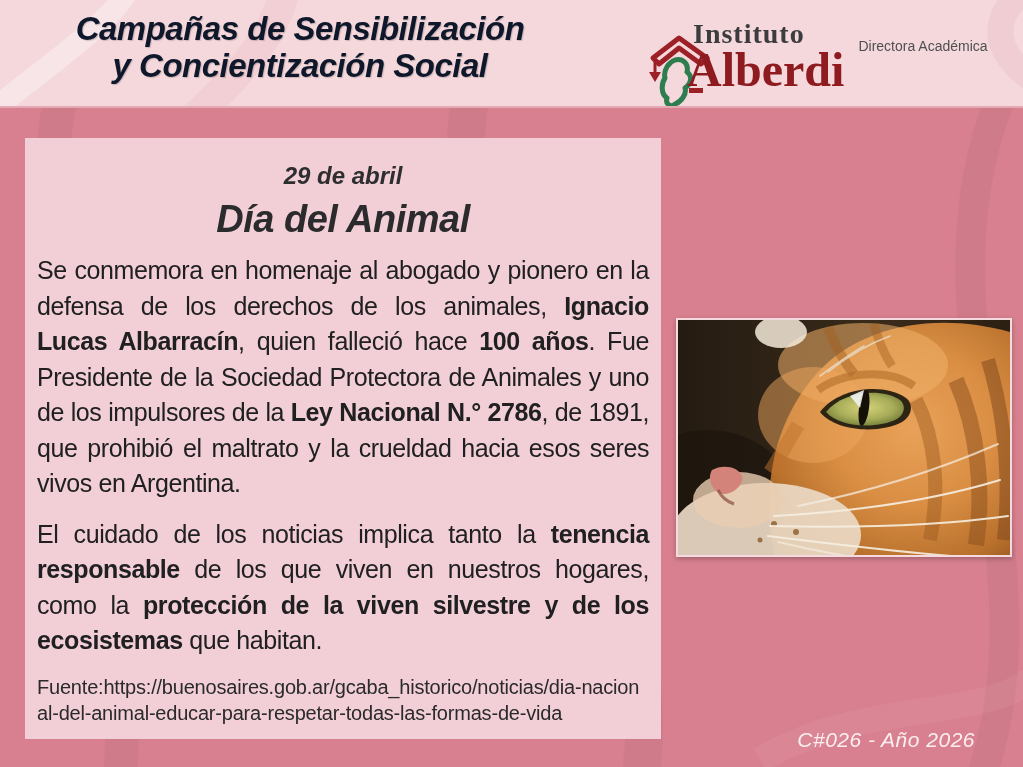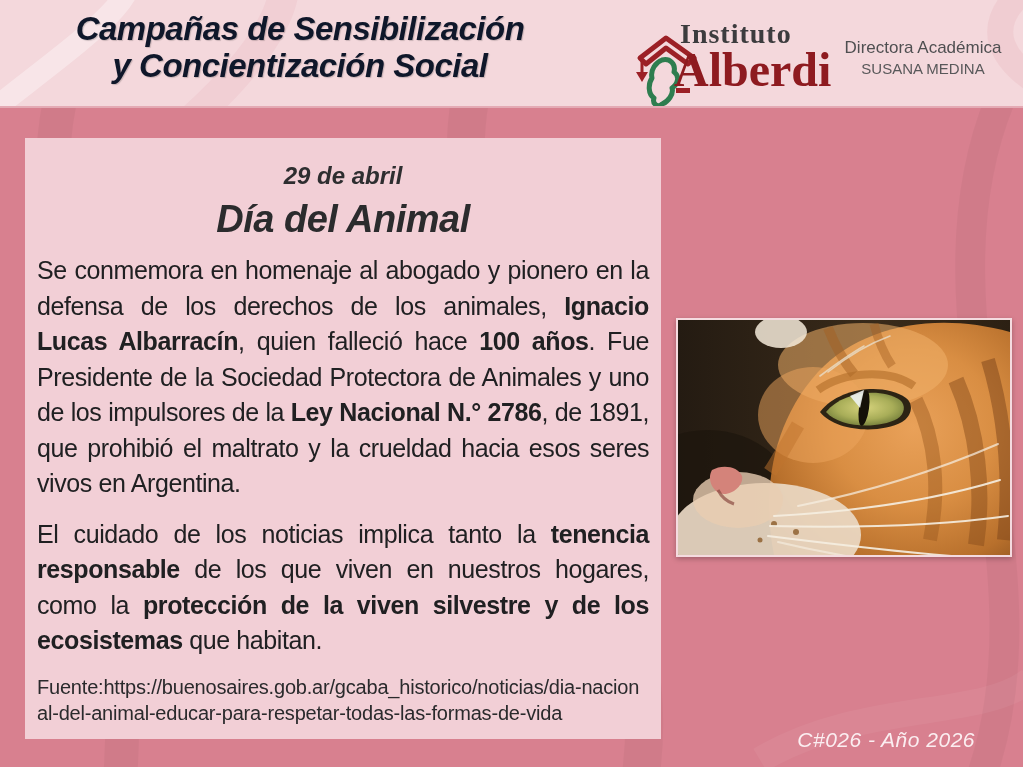--- a/index.html
+++ b/index.html
@@ -30,41 +30,41 @@
     position: absolute; left: 0; top: 10px; width: 600px;
     text-align: center;
     font-style: italic; font-weight: bold;
     font-size: 33px; line-height: 1.13;
     color: #0f172a;
     letter-spacing: -0.5px;
     text-shadow: 1px 1px 1px rgba(0,0,0,0.18);
   }
 
   .logo {
-    position: absolute; left: 632px; top: 14px;
+    position: absolute; left: 645px; top: 14px;
     width: 190px; height: 92px; text-align: center;
   }
   .logo-icon { position: absolute; left: 0; top: 18px; }
   .logo-word1 {
     position: absolute; left: 48px; top: 4px;
     font-family: "Liberation Serif", serif;
     font-weight: bold; font-size: 28px; color: #3c3c3e;
     letter-spacing: 1px;
   }
   .logo-word2 {
     position: absolute; left: 42px; top: 28px;
     font-family: "Liberation Serif", serif;
     font-weight: bold; font-size: 48px; color: #8e1b20;
   }
 
   .director {
     position: absolute; left: 828px; top: 38px; width: 190px;
     text-align: center; color: #4f4f51;
   }
-  .director-role { font-size: 17px; }
+  .director-role { font-size: 14px; }
   .director-name { font-size: 15px; margin-top: 2px; color: #58585a; }
 
   
   .card {
     position: absolute; left: 25px; top: 138px;
     width: 636px; height: 601px;
     background: #f2cfd6;
     padding: 22px 12px 8px 12px;
   }
   .card-date {
@@ -147,21 +147,20 @@
         <path d="M30,28 C38,26 44,32 42,40 C48,44 46,52 40,56 C42,62 36,70 30,72 C26,76 20,72 22,66 C16,62 16,52 20,46 C18,38 24,30 30,28 Z" fill="none" stroke="#2e7d4f" stroke-width="5" stroke-linejoin="round"></path>
 
         <rect x="44" y="56" width="14" height="5" fill="#9c2026"></rect>
       </svg>
       <span class="logo-word1">Instituto</span>
       <span class="logo-word2">Alberdi</span>
     </div>
 
     <div class="director">
       <div class="director-role">Directora Académica</div>
-      <div class="director-name">SUSANA MEDINA</div>
     </div>
   </div>
 
   <div class="card">
     <div class="card-date">29 de abril</div>
     <div class="card-title">Día del Animal</div>
     <p class="card-paragraph"><span>Se conmemora en homenaje al abogado y pionero en la defensa de los derechos de los animales, </span><b>Ignacio Lucas Albarracín</b><span>, quien falleció hace </span><b>100 años</b><span>. Fue Presidente de la Sociedad Protectora de Animales y uno de los impulsores de la </span><b>Ley Nacional N.° 2786</b><span>, de 1891, que prohibió el maltrato y la crueldad hacia esos seres vivos en Argentina.</span></p>
     <p class="card-paragraph"><span>El cuidado de los noticias implica tanto la </span><b>tenencia responsable</b><span> de los que viven en nuestros hogares, como la </span><b>protección de la viven silvestre y de los ecosistemas</b><span> que habitan.</span></p>
     <div class="card-source">Fuente:https://buenosaires.gob.ar/gcaba_historico/noticias/dia-nacional-del-animal-educar-para-respetar-todas-las-formas-de-vida</div>
   </div>

